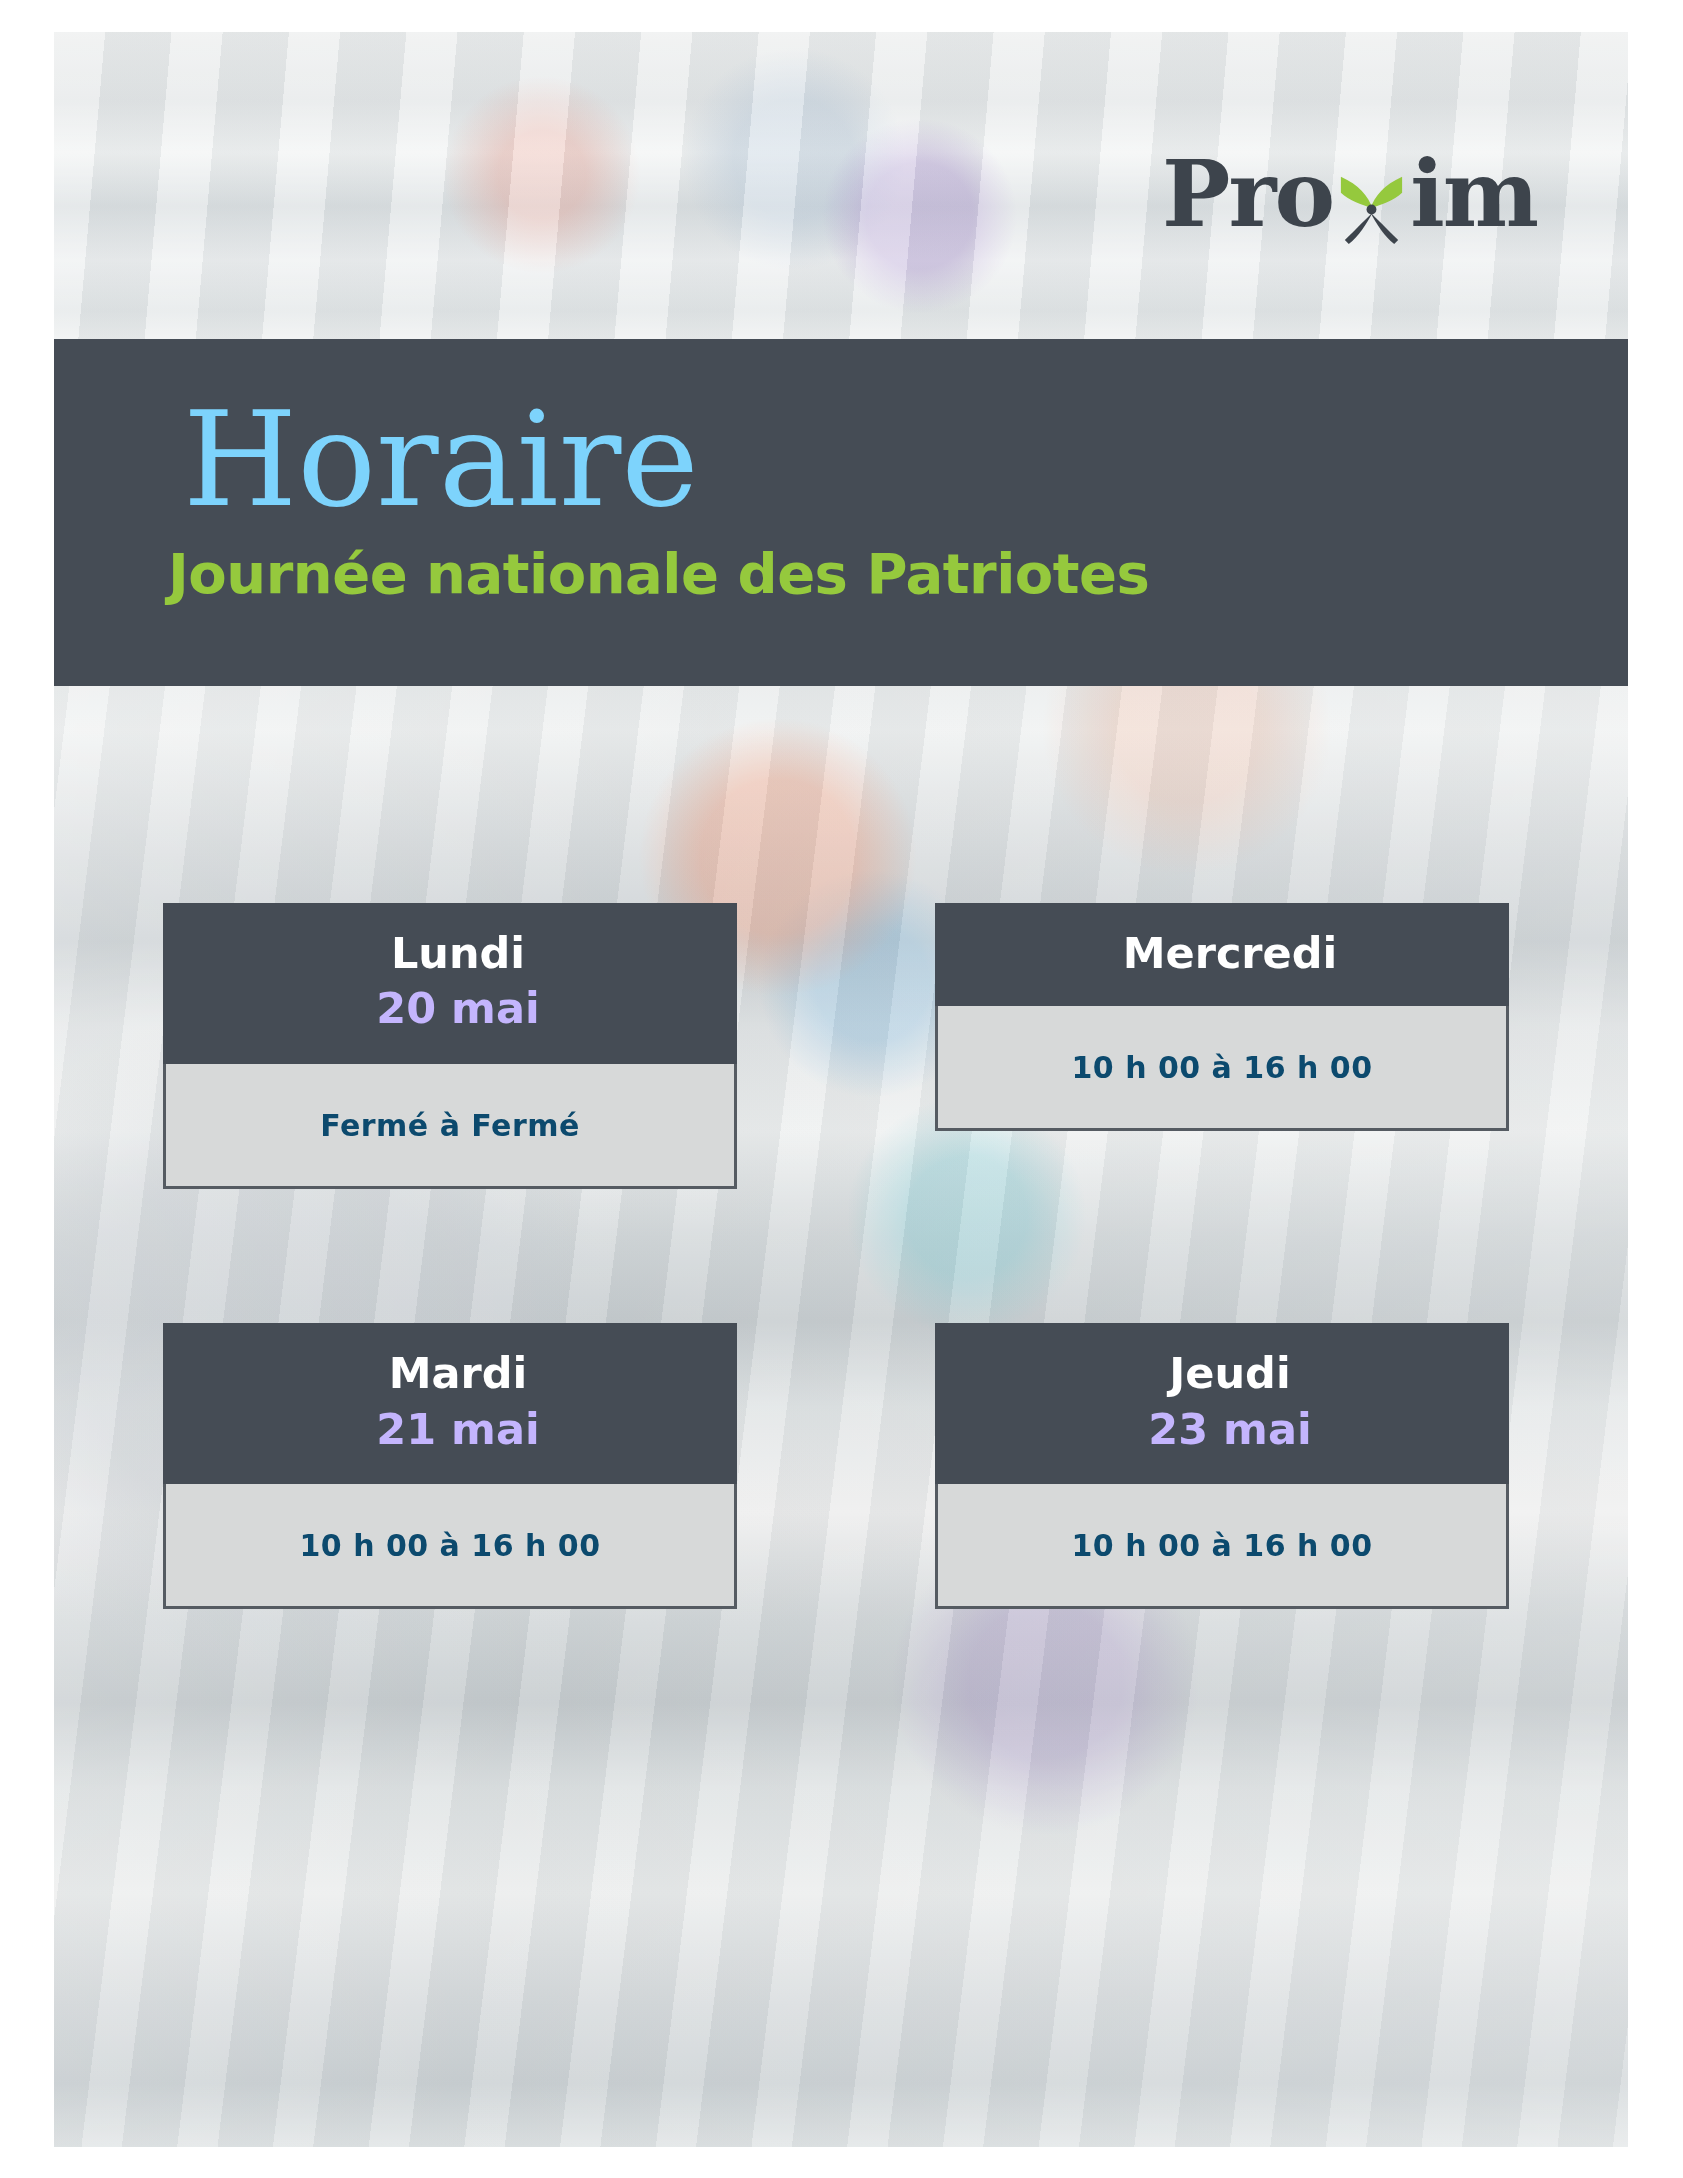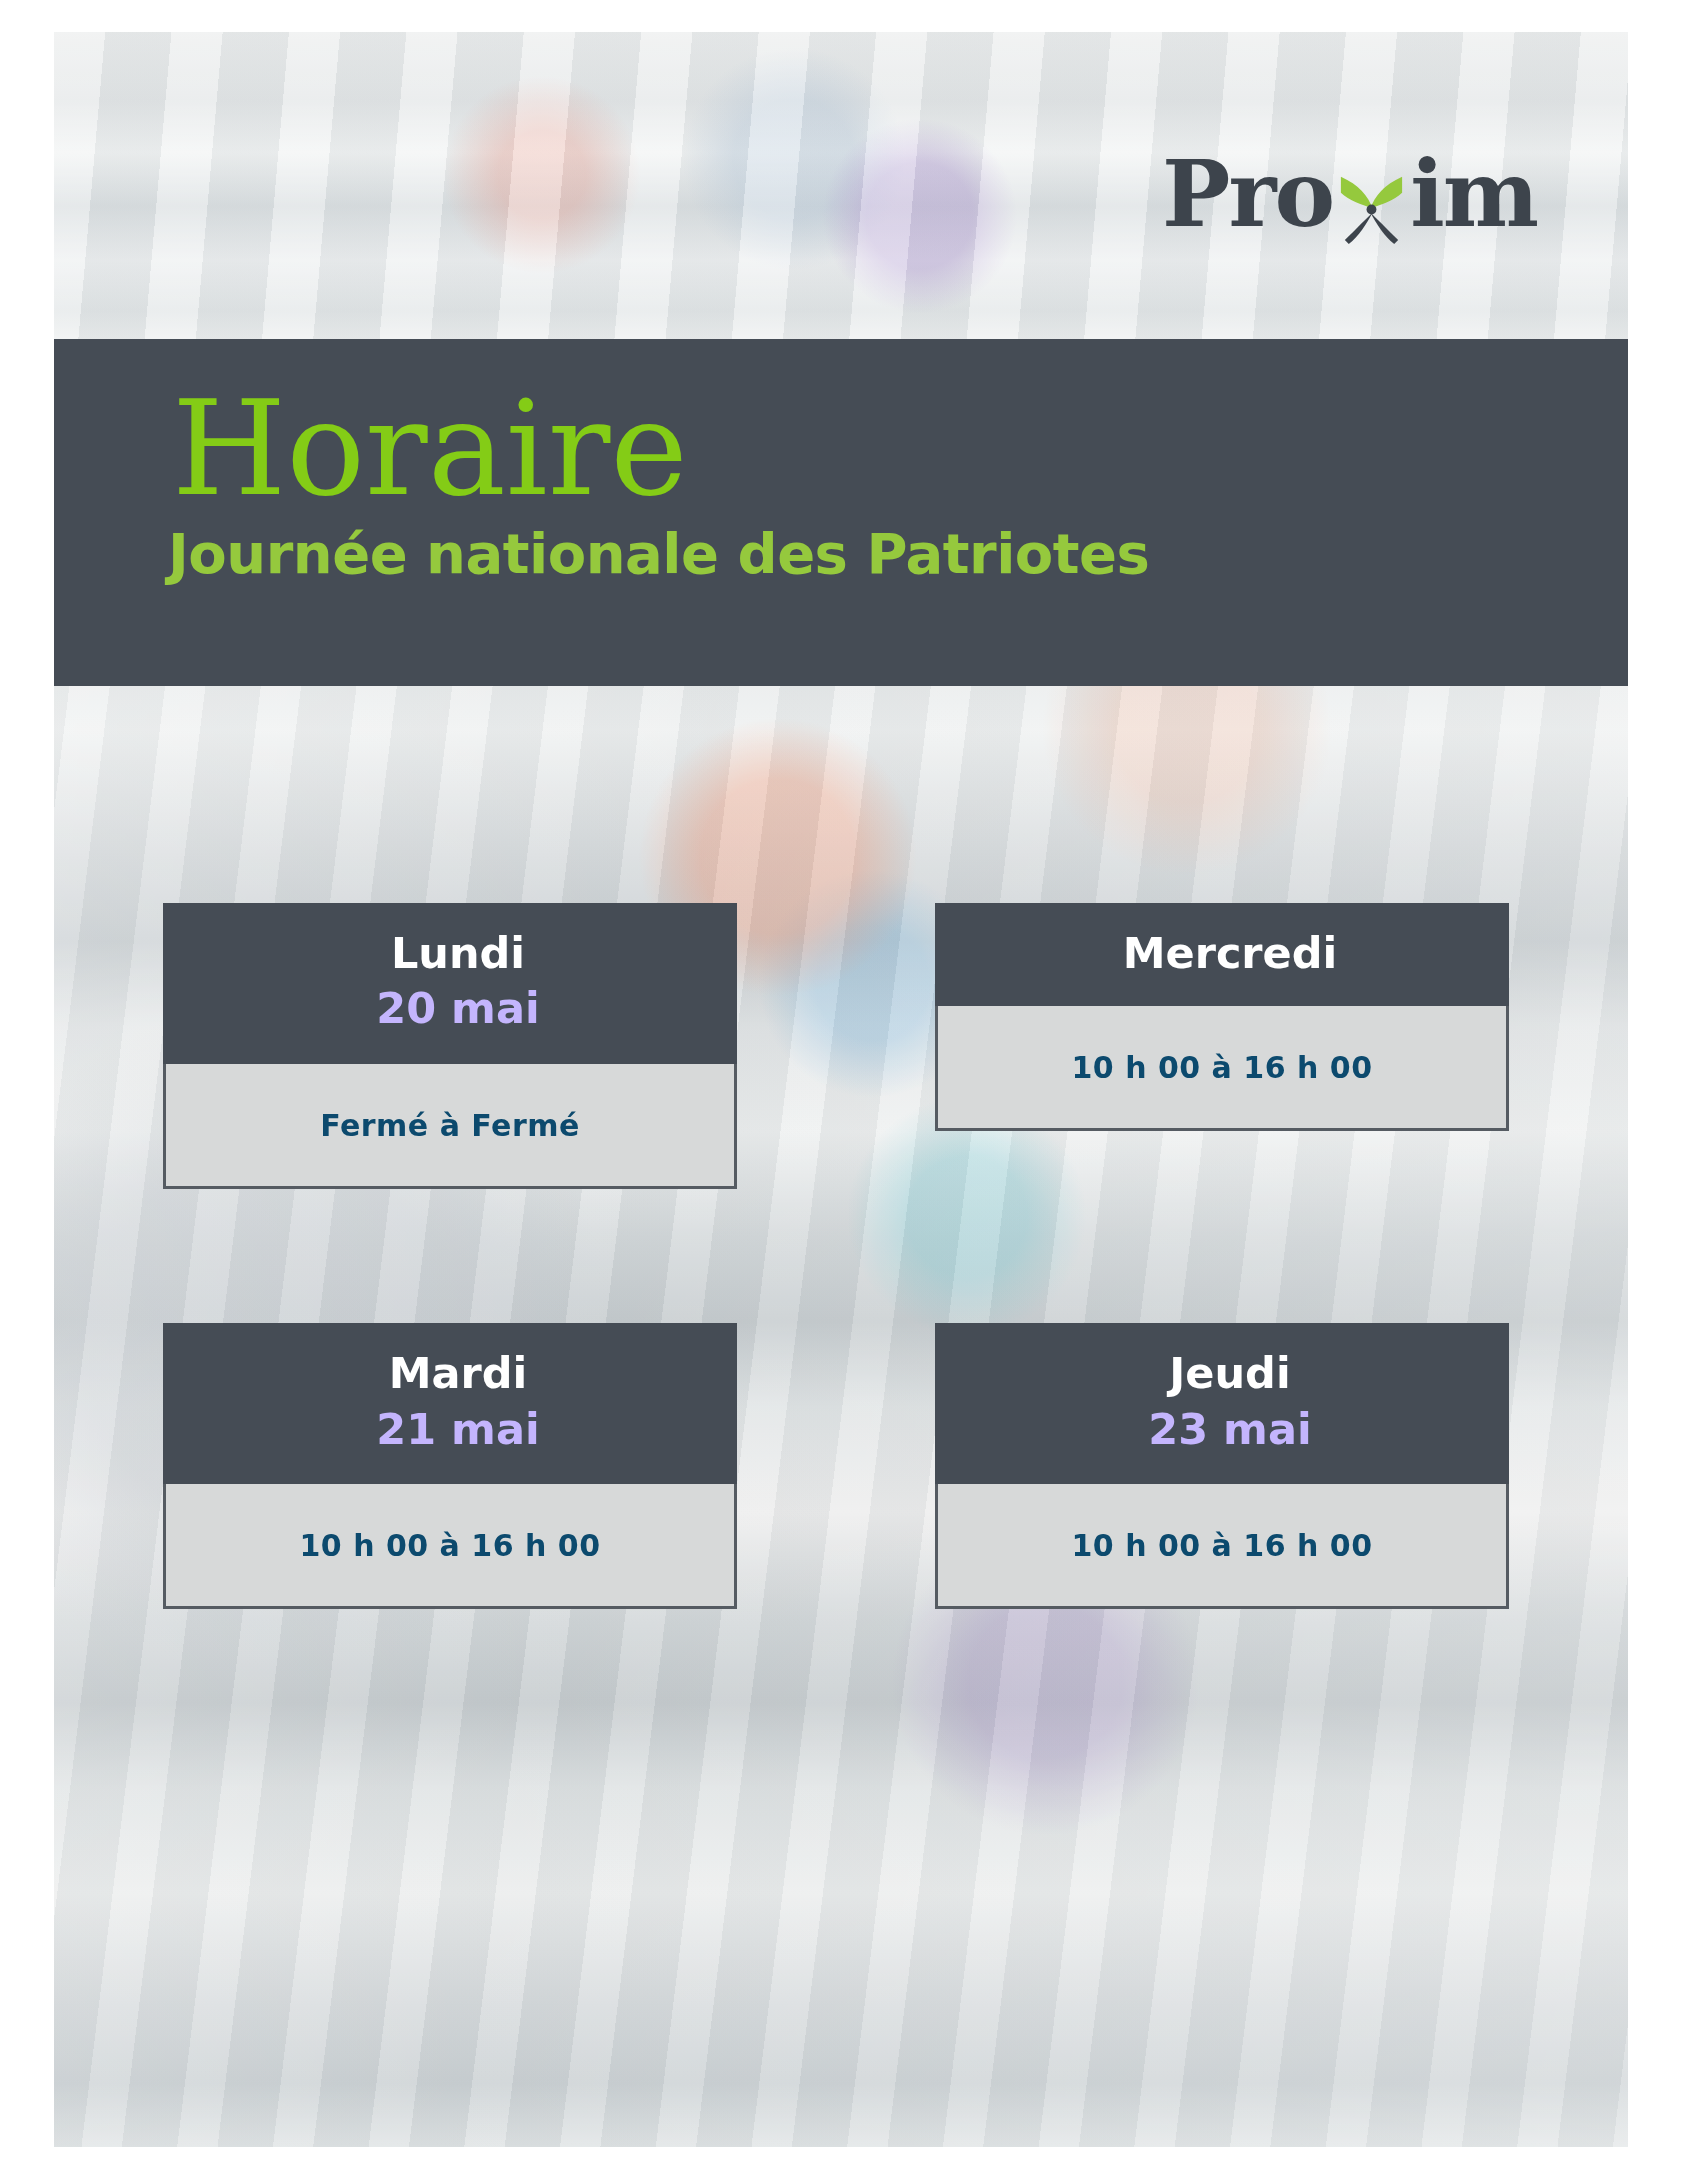--- a/index.html
+++ b/index.html
@@ -126,24 +126,24 @@
     top: 307px;
     width: 100%;
     height: 347px;
     background: #454c55;
     padding: 38px 0 0 114px;
     box-sizing: border-box;
   }
   .header-title {
     font-family: "DejaVu Serif", "Liberation Serif", serif;
     font-size: 131px;
-    color: #84cc16;
+    color: #7dd3fc;
     font-weight: 400;
     line-height: 1.04;
-    margin: 4px;
+    margin: 15px;
     letter-spacing: 0px;
   }
   .header-subtitle {
     font-family: "DejaVu Sans", sans-serif;
     font-size: 56px;
     font-weight: 700;
     color: #95c93d;
     margin: 6px 0 0 0;
     line-height: 1.1;
     letter-spacing: -0.5px;

